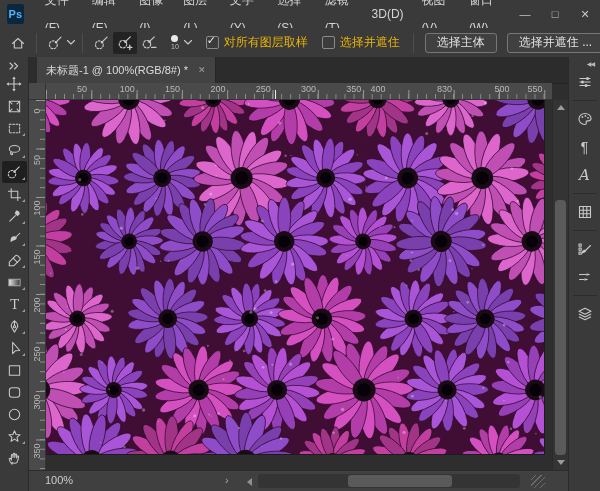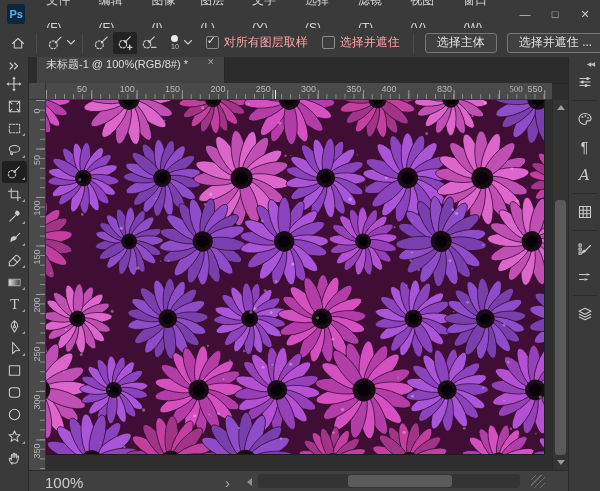--- a/index.html
+++ b/index.html
@@ -27,21 +27,21 @@
   .vsep{width:1px;height:20px;background:#4d4d4d;margin:0 6px;flex:none;}
   .obtn{background:none;border:none;padding:0;width:24px;height:22px;display:flex;
         align-items:center;justify-content:center;border-radius:2px;flex:none;}
   .obtn.sel{background:#232323;}
   .preset{display:flex;align-items:center;gap:2px;flex:none;margin-left:4px;}
   .chev{width:10px;height:7px;}
   .brushsize{display:flex;align-items:center;margin:0 6px 0 10px;gap:4px;flex:none;}
   .bstack{display:flex;flex-direction:column;align-items:center;line-height:1;}
   .dot{width:7px;height:7px;border-radius:50%;background:#e9e9e9;display:block;}
   .bsnum{font-size:7px;color:#bdbdbd;margin-top:1px;}
-  .cbwrap{display:flex;align-items:center;margin:0 7px;flex:none;color:#fca5a5;cursor:default;}
+  .cbwrap{display:flex;align-items:center;margin:0 7px;flex:none;color:#eab308;cursor:default;}
   .cb{width:11px;height:11px;border:1px solid #8a8a8a;background:#3c3c3c;border-radius:2px;
       display:inline-block;position:relative;margin-right:5px;flex:none;}
   .cb.checked::after{content:"✓";position:absolute;left:0px;top:-3px;font-size:11px;color:#eee;}
   .pbtn{background:#404040;border:1px solid #767676;border-radius:3px;color:#e2e2e2;
         font-size:12px;padding:0 11px;height:20px;display:flex;align-items:center;margin:0 5px;flex:none;}
   .obright{margin-left:auto;display:flex;align-items:center;gap:3px;padding-right:5px;flex:none;}
 
   
   #toolbar{position:absolute;left:0;top:57px;bottom:0;width:29px;background:#3a3a3a;
            border-right:1px solid #2a2a2a;display:flex;flex-direction:column;align-items:center;
@@ -50,22 +50,22 @@
         position:relative;border-radius:2px;flex:none;}
   .tool.selected{background:#1f1f1f;}
   .tool.fly::after{content:"";position:absolute;right:2px;bottom:3px;width:0;height:0;
         border-left:3px solid transparent;border-bottom:3px solid #9a9a9a;}
   .tool.small{height:14px;}
 
   
   #docarea{position:absolute;left:29px;top:57px;right:32px;bottom:0;background:#2e2e2e;}
   #tabstrip{position:absolute;top:0;left:0;right:0;height:26px;background:#2c2c2c;
             border-bottom:1px solid #232323;display:flex;align-items:stretch;}
-  .tab{margin-left:8px;background:#434343;display:flex;padding:0 9px;
-       font-size:11px;color:#dcdcdc;border-right:1px solid #262626;gap:9px;}
+  .tab{margin-left:8px;background:#434343;display:flex;align-items:center;padding:0 9px;
+       font-size:11px;color:#dcdcdc;border-right:1px solid #262626;}
   .tabclose{margin-left:10px;font-size:9px;color:#9e9e9e;}
   #docwin{position:absolute;top:26px;left:0;right:0;bottom:0;}
   .corner{position:absolute;top:0;left:0;width:17px;height:17px;background:#4a4a4a;
           border-right:1px solid #353535;border-bottom:1px solid #353535;box-sizing:border-box;}
   .hruler{position:absolute;top:0;left:17px;right:16px;height:17px;background:#4a4a4a;
           border-bottom:1px solid #353535;box-sizing:border-box;overflow:hidden;
           background-image:linear-gradient(to right,#8f8f8f 1px,transparent 1px),
                            linear-gradient(to right,#9a9a9a 1px,transparent 1px);
           background-size:9.06px 5px,45.3px 9px;background-position:left bottom,left bottom;
           background-repeat:repeat-x,repeat-x;}
@@ -85,21 +85,21 @@
   .canvas svg{width:100%;height:100%;}
   .vscroll{position:absolute;top:17px;right:0;width:16px;bottom:21px;background:#343434;
            border-left:1px solid #2a2a2a;box-sizing:border-box;}
   .sarrow{position:absolute;left:4px;width:0;height:0;}
   .sarrow.up{top:5px;border-left:4px solid transparent;border-right:4px solid transparent;
              border-bottom:5px solid #9a9a9a;}
   .sarrow.down{bottom:5px;border-left:4px solid transparent;border-right:4px solid transparent;
              border-top:5px solid #9a9a9a;}
   .vthumb{position:absolute;left:2px;right:2px;top:100px;height:255px;background:#5a5a5a;border-radius:4px;}
   .bottombar{position:absolute;left:0;right:0;bottom:0;height:21px;background:#404040;
-             border-top:1px solid #2c2c2c;box-sizing:border-box;font-size:15px;color:#cccccc;}
+             border-top:1px solid #2c2c2c;box-sizing:border-box;font-size:11px;color:#cccccc;}
   .zoom{position:absolute;left:16px;top:3px;}
   .docinfo{position:absolute;left:76px;top:3px;}
   .statchev{position:absolute;left:196px;top:3px;color:#aaaaaa;}
   .harrow{position:absolute;top:7px;width:0;height:0;}
   .harrow.left{left:218px;border-top:4px solid transparent;border-bottom:4px solid transparent;
                border-right:5px solid #8f8f8f;}
   .hscroll{position:absolute;left:229px;width:262px;top:3px;height:14px;background:#343434;border-radius:3px;}
   .hthumb{position:absolute;left:90px;width:104px;top:1px;bottom:1px;background:#5a5a5a;border-radius:3px;}
   .grip{position:absolute;right:23px;top:4px;width:14px;height:13px;
         background:repeating-linear-gradient(135deg,transparent 0 3px,#6b6b6b 3px 4px);}
@@ -122,20 +122,21 @@
 <header id="menubar">
   <div class="pslogo">Ps</div>
   <nav class="menus">
     <span class="menu">文件(F)</span>
     <span class="menu">编辑(E)</span>
     <span class="menu">图像(I)</span>
     <span class="menu">图层(L)</span>
     <span class="menu">文字(Y)</span>
     <span class="menu">选择(S)</span>
     <span class="menu">滤镜(T)</span>
+    <span class="menu">3D(D)</span>
     <span class="menu">视图(V)</span>
     <span class="menu">窗口(W)</span>
   </nav>
   <div class="wctrl">
     <span class="wbtn">—</span>
     <span class="wbtn">□</span>
     <span class="wbtn">✕</span>
   </div>
 </header>
 
@@ -335,23 +336,23 @@
     <div class="corner"></div>
     <div class="hruler">
       <span class="cursor-mark"></span>
     <span class="hlab" style="left: 36px;">50</span>
         <span class="hlab" style="left: 81.3px;">100</span>
         <span class="hlab" style="left: 126.6px;">150</span>
         <span class="hlab" style="left: 171.9px;">200</span>
         <span class="hlab" style="left: 217.2px;">250</span>
         <span class="hlab" style="left: 262.5px;">300</span>
         <span class="hlab" style="left: 307.8px;">350</span>
-        <span class="hlab" style="left: 343px; text-align: right;">400</span>
+        <span class="hlab" style="left: 332px; text-align: right;">400</span>
         <span class="hlab" style="left: 398.4px;">830</span>
-        <span class="hlab" style="left: 470px; font-family: Liberation Serif, serif;">500</span>
+        <span class="hlab" style="left: 456px;">500</span>
         <span class="hlab" style="left: 489px;">550</span>
       </div>
     <div class="vruler">
         <span class="vlab" style="top: 6px;">0</span>
         <span class="vlab" style="top: 54.5px;">50</span>
         <span class="vlab" style="top: 103px;">100</span>
         <span class="vlab" style="top: 151.5px;">150</span>
         <span class="vlab" style="top: 200px;">200</span>
         <span class="vlab" style="top: 248.5px;">250</span>
         <span class="vlab" style="top: 297px;">300</span>

